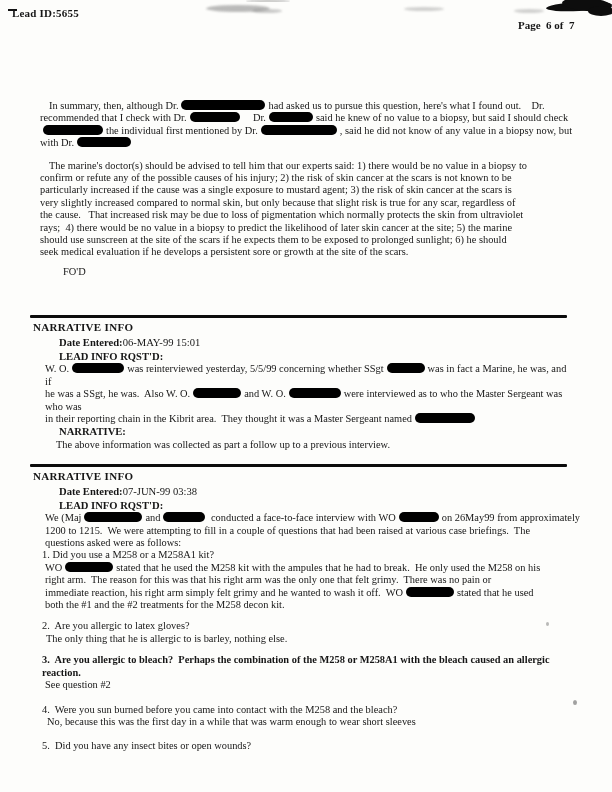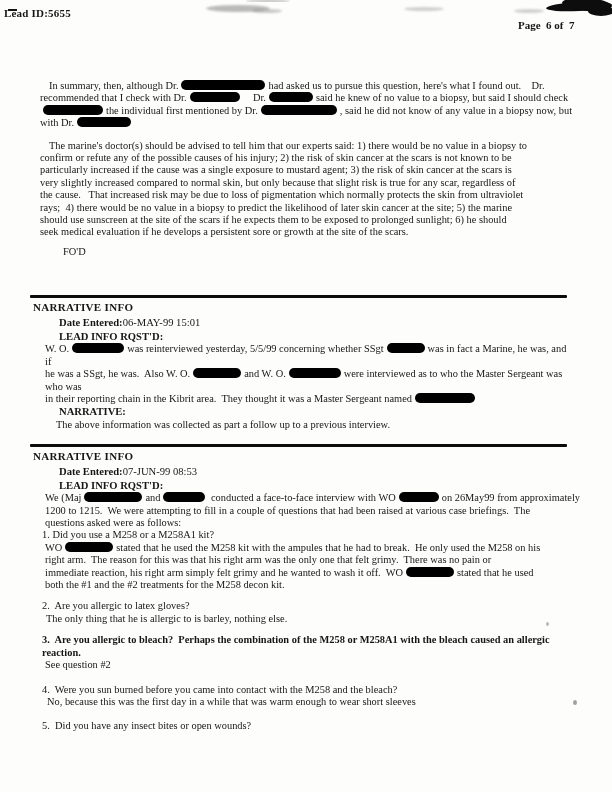--- a/index.html
+++ b/index.html
@@ -2,38 +2,38 @@
 <html><head>
 <meta charset="utf-8">
 <style>
   html,body { margin:0; padding:0; background:#9a9a9a; }
   .page {
     position:relative; width:612px; height:792px; margin:0 auto;
     background:#fdfdfb; overflow:hidden;
     font-family:"Liberation Serif", serif; color:#161616;
   }
   
-  .lead-id { position:absolute; left:4px; top:7px; font-size:11px; font-weight:bold; letter-spacing:0.2px; }
+  .lead-id { position:absolute; left:12px; top:7px; font-size:11px; font-weight:bold; letter-spacing:0.2px; }
   .lead-dash { position:absolute; left:8px; top:9px; width:9px; height:2px; background:#141414; }
   .page-label { position:absolute; left:518px; top:19px; font-size:11px; font-weight:bold; white-space:pre; }
   
   .smudge-tr  { position:absolute; background:#0d0d0d; border-radius:50%; }
   .s1 { left:546px; top:2px;  width:66px; height:9px;  transform:rotate(-3deg); }
   .s2 { left:562px; top:-2px; width:50px; height:13px; transform:rotate(4deg); }
   .s3 { left:588px; top:6px;  width:26px; height:10px; }
   .noise { position:absolute; background:#6b6b6b; border-radius:50%; filter:blur(1px); }
   .n1 { left:206px; top:5px;  width:64px; height:7px; opacity:0.45; }
   .n2 { left:252px; top:9px;  width:30px; height:4px; opacity:0.35; }
   .n3 { left:404px; top:7px;  width:40px; height:4px; opacity:0.30; }
   .n4 { left:514px; top:9px;  width:30px; height:4px; opacity:0.30; }
   .n5 { left:246px; top:0px;  width:44px; height:2px; opacity:0.40; filter:none; background:#8a8a8a; }
   .n6 { left:573px; top:700px; width:4px; height:5px; opacity:0.55; filter:none; background:#555; }
   .n7 { left:546px; top:622px; width:3px; height:4px; opacity:0.45; filter:none; background:#666; }
   
-  .doc { position:absolute; left:40px; top:76px; width:548px; padding-top:4px; }
+  .doc { position:absolute; left:40px; top:96px; width:548px; padding-top:4px; }
   .line  { white-space:pre; font-size:10.4px; line-height:12.4px; }
   .para.first-indent .line:first-child { text-indent:9px; }
   .redaction {
     display:inline-block; height:10px; background:#000;
     border-radius:5px; margin:0 3px; vertical-align:-1px;
   }
   .rule { height:3px; background:#0b0b0b; margin-left:-10px; width:537px; border-radius:1px; }
   .sec-title { margin-left:-7px; font-weight:bold; font-size:11px; line-height:13px; letter-spacing:0.3px; }
   .field-line { margin-left:19px; font-size:10.6px; line-height:13.5px; white-space:pre; }
   .field-line .lbl { font-weight:bold; }
@@ -88,21 +88,21 @@
         <div class="line">he was a SSgt, he was.  Also W. O.<span class="redaction" style="width: 48px;"></span>and W. O.<span class="redaction" style="width: 52px;"></span>were interviewed as to who the Master Sergeant was</div>
         <div class="line">who was</div>
         <div class="line">in their reporting chain in the Kibrit area.  They thought it was a Master Sergeant named<span class="redaction" style="width: 60px;"></span></div>
       </div>
       <div class="field-line" style="margin-top: 0px;"><span class="lbl">NARRATIVE:</span><span></span></div>
       <div class="para" style="margin-top: 0px; margin-left: 16px;">
         <div class="line">The above information was collected as part a follow up to a previous interview.</div>
       </div>
       <div class="rule" style="margin-top: 13px;"></div>
       <div class="sec-title" style="margin-top: 3px;">NARRATIVE INFO</div>
-      <div class="field-line" style="margin-top: 2px;"><span class="lbl">Date Entered:</span><span>07-JUN-99 08:53</span></div>
+      <div class="field-line" style="margin-top: 2px;"><span class="lbl">Date Entered:</span><span>07-JUN-99 03:38</span></div>
       <div class="field-line" style="margin-top: 0px;"><span class="lbl">LEAD INFO RQST'D:</span><span></span></div>
       <div class="para" style="margin-top: 0px; margin-left: 5px;">
         <div class="line">We (Maj<span class="redaction" style="width: 58px;"></span>and<span class="redaction" style="width: 42px;"></span> conducted a face-to-face interview with WO<span class="redaction" style="width: 40px;"></span>on 26May99 from approximately</div>
         <div class="line">1200 to 1215.  We were attempting to fill in a couple of questions that had been raised at various case briefings.  The</div>
         <div class="line">questions asked were as follows:</div>
       </div>
       <div class="para" style="margin-left: 2px;">
         <div class="line">1. Did you use a M258 or a M258A1 kit?</div>
       </div>
       <div class="para" style="margin-top: 0px; margin-left: 5px;">

